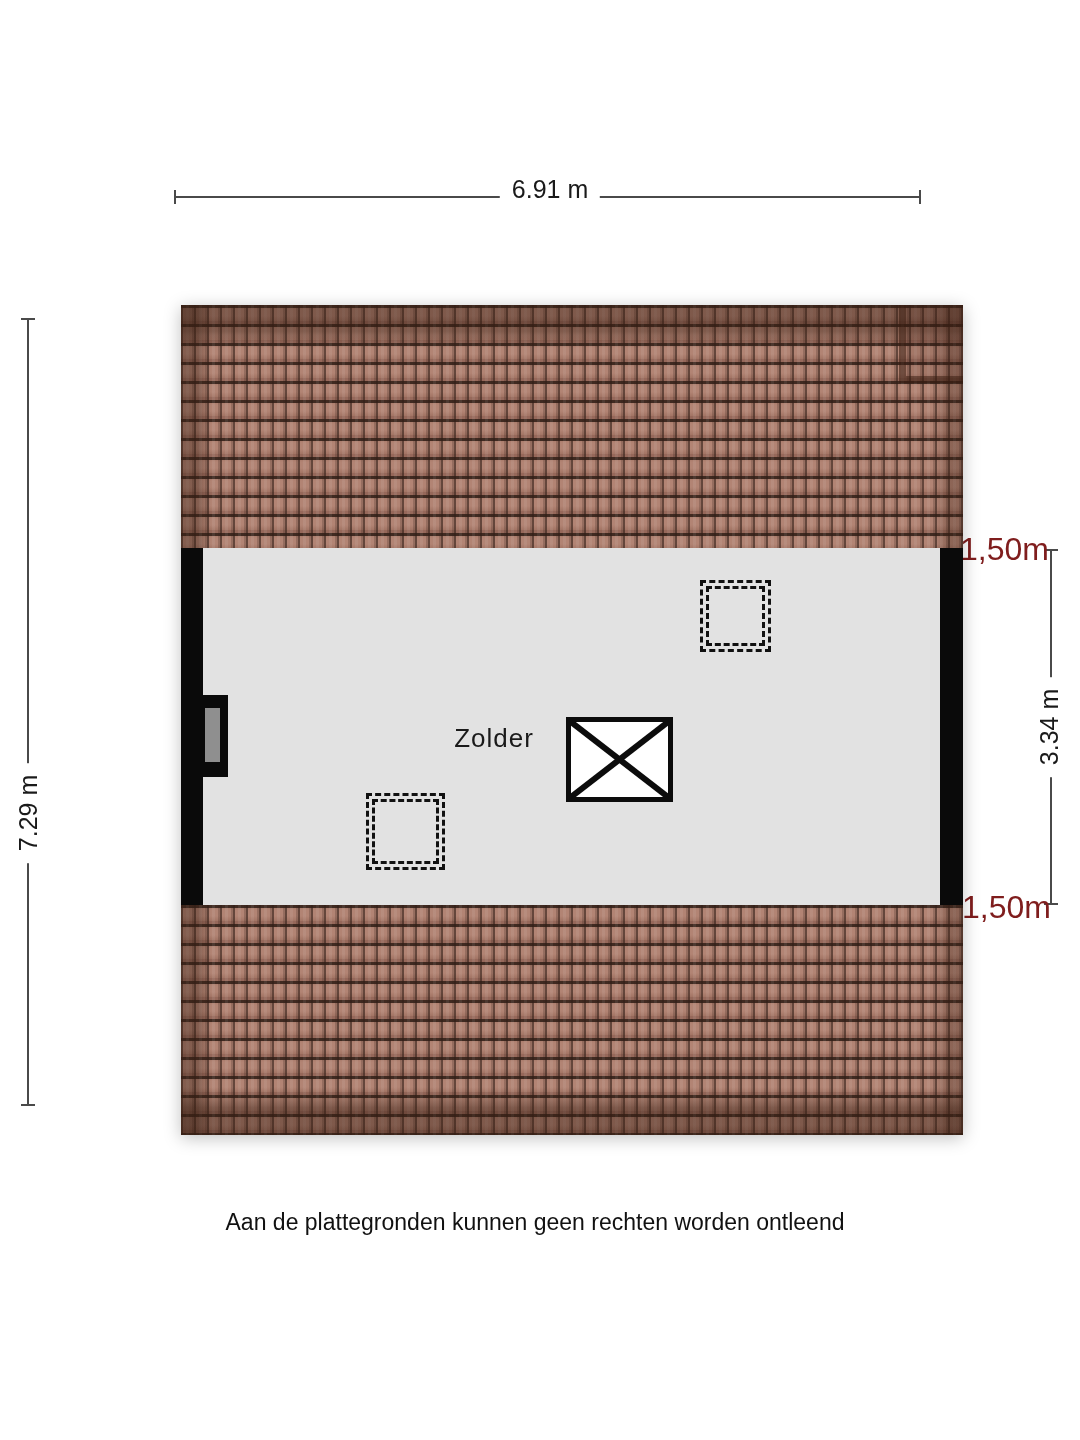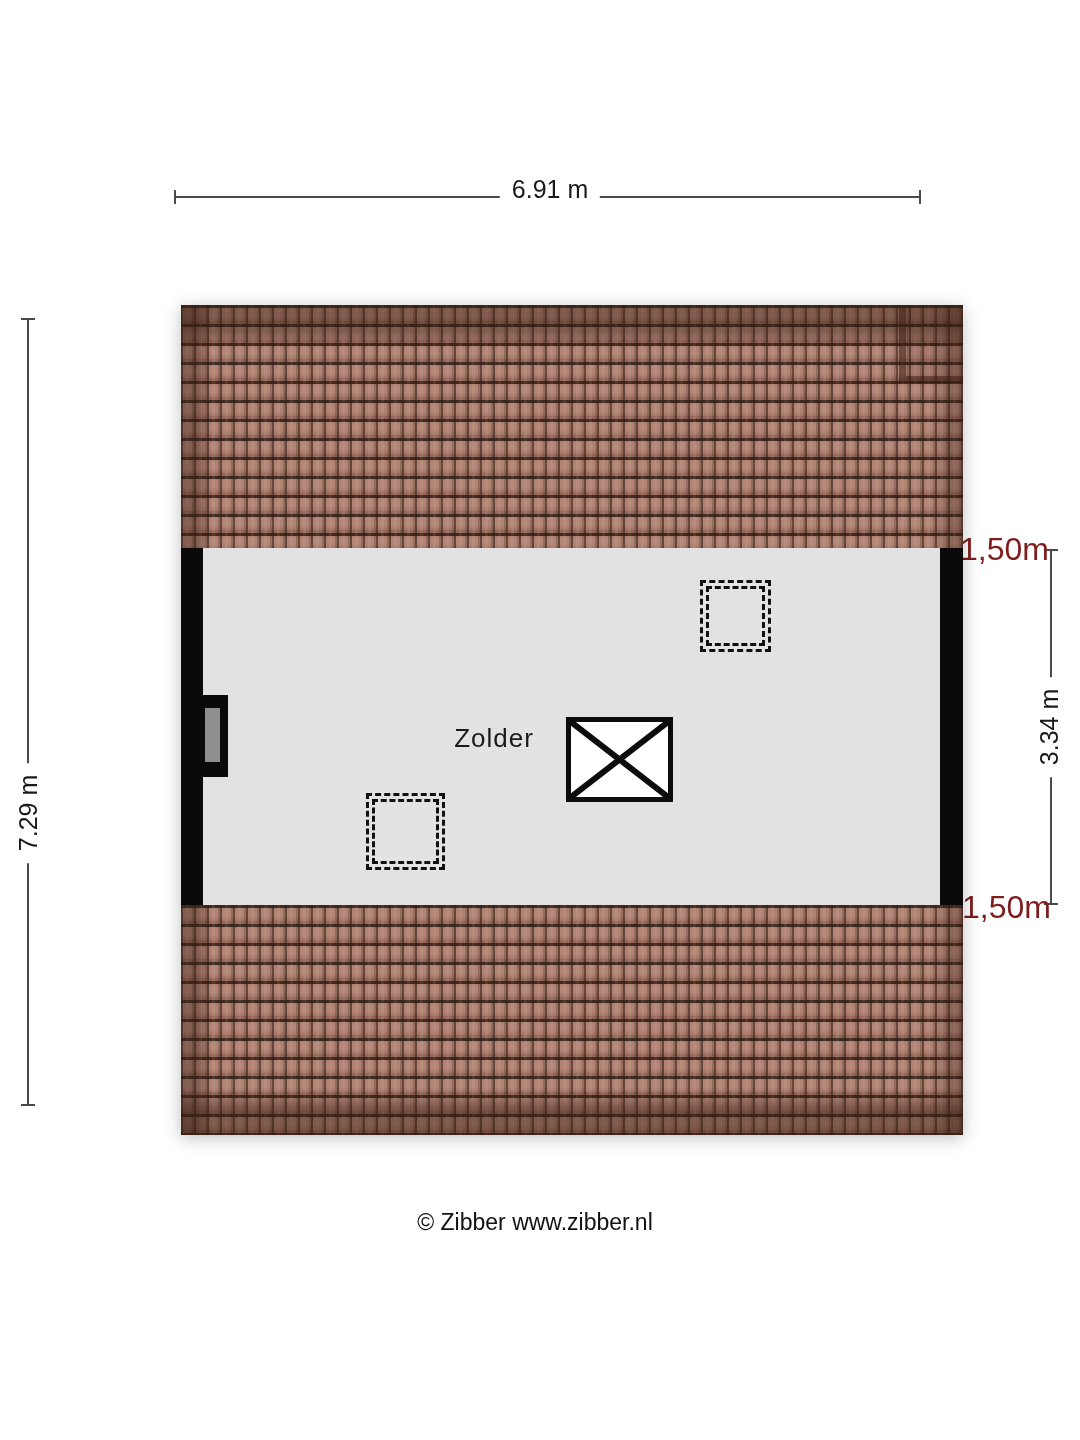--- a/index.html
+++ b/index.html
@@ -185,16 +185,16 @@
       </div>
     </div>
 
     <div class="roof roof-bottom">
       <div class="shade shade-bottom"></div>
     </div>
 
   </div>
 
   <div class="footer">
-    <div>© Zibber www.zibber.nl</div>
+    <div>Aan de plattegronden kunnen geen rechten worden ontleend</div>
   </div>
 
 </div>
 
 </body></html>

